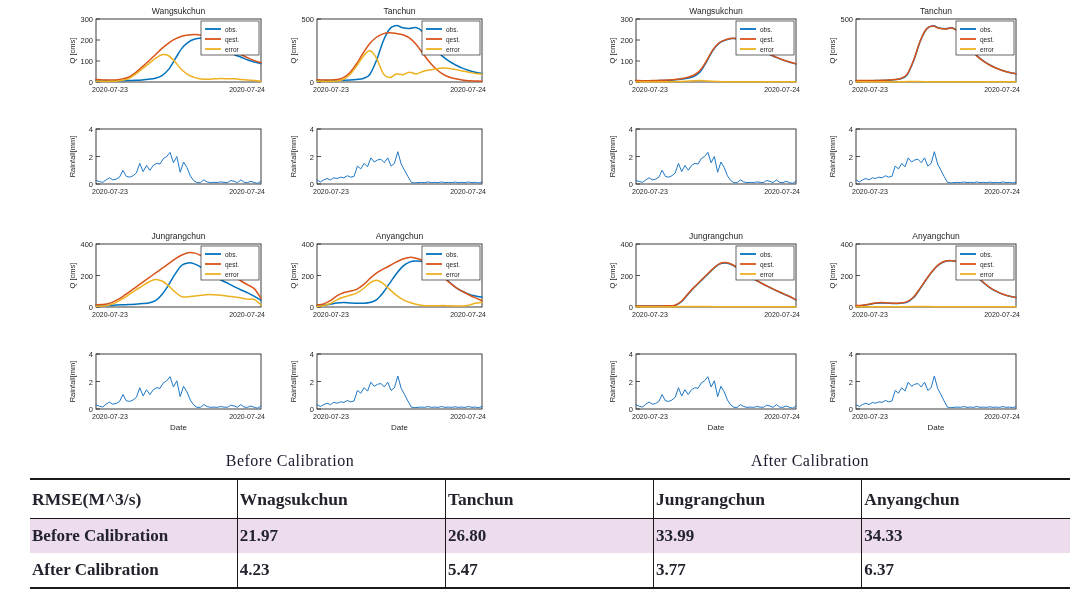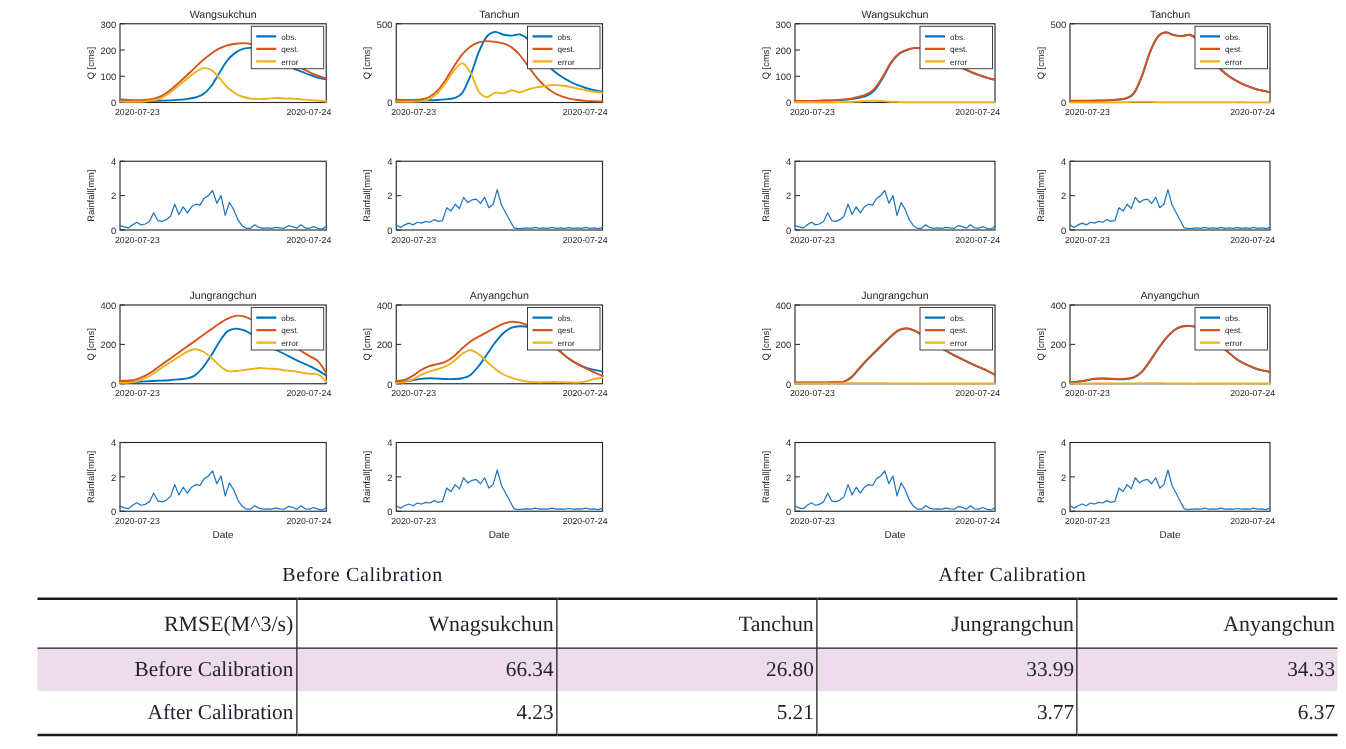--- a/index.html
+++ b/index.html
@@ -26,22 +26,22 @@
     font-size:16px;color:#1a1a2e;letter-spacing:.5px;
   }
   table.rmse{
     border-collapse:collapse;width:1040px;
     font-family:"Liberation Serif", serif;
     table-layout:fixed;
   }
   table.rmse th, table.rmse td{
     border-left:1px solid #1a1a1a;
     border-right:1px solid #1a1a1a;
-    text-align:right;color:#23232e;
-    font-weight:normal;
+    text-align:left;color:#23232e;
+    font-weight:bold;
     font-size:17px;
     height:34px;
     padding:0 2px;
   }
   table.rmse tr.hdr th{
     border-top:2px solid #1a1a1a;
     border-bottom:1px solid #1a1a1a;
     height:38px;font-size:17.5px;
   }
   table.rmse tr.hdr th:first-child{border-left:none;}
@@ -451,28 +451,28 @@
           <th>RMSE(M^3/s)</th>
           <th>Wnagsukchun</th>
           <th>Tanchun</th>
           <th>Jungrangchun</th>
           <th>Anyangchun</th>
         </tr>
       </thead>
       <tbody>
         <tr class="body shade">
           <td>Before  Calibration</td>
-          <td>66.34</td>
+          <td>21.97</td>
           <td>26.80</td>
           <td>33.99</td>
           <td>34.33</td>
         </tr>
         <tr class="body last">
           <td>After  Calibration</td>
           <td>4.23</td>
-          <td>5.21</td>
+          <td>5.47</td>
           <td>3.77</td>
           <td>6.37</td>
         </tr>
       </tbody>
     </table>
   </div>
 </div>
 
 </body></html>

